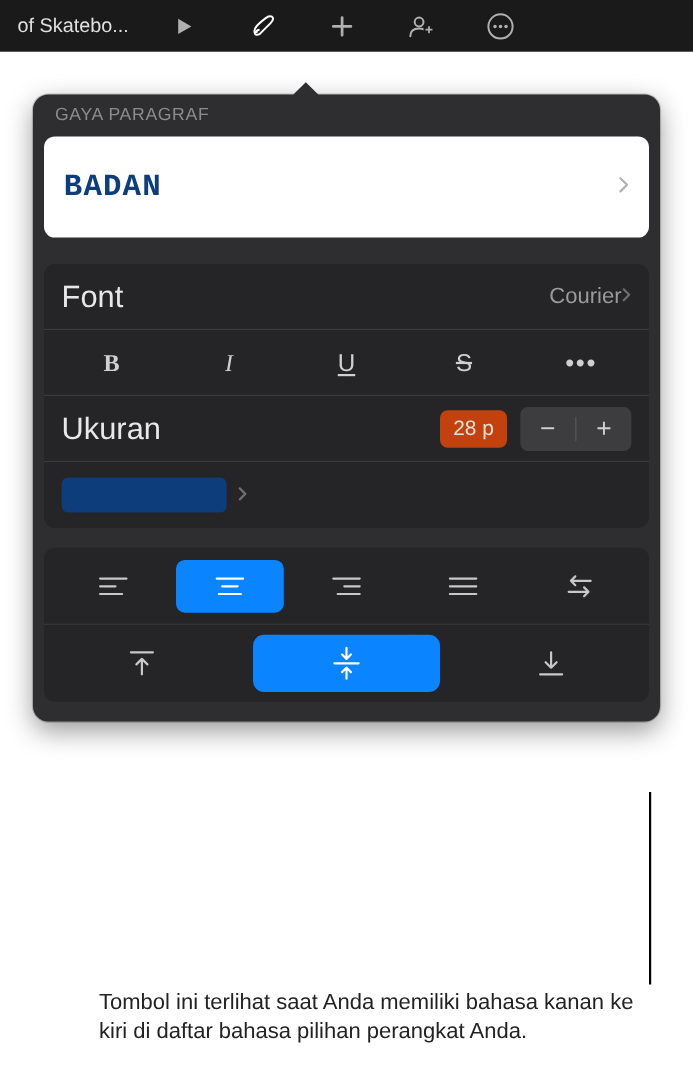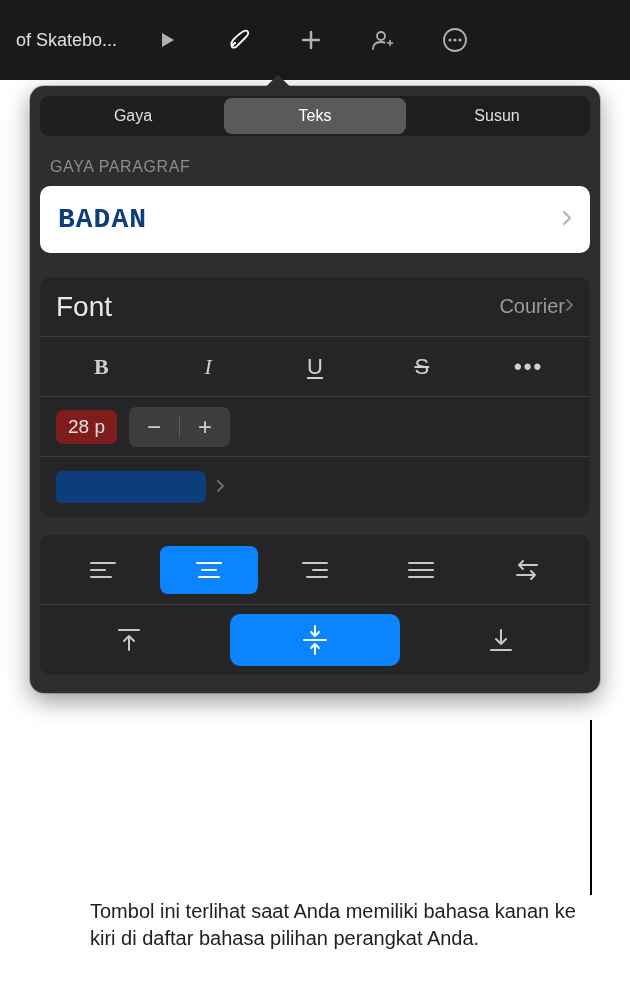--- a/index.html
+++ b/index.html
@@ -7,21 +7,21 @@
       width: 630px;
       height: 990px;
       background: #fff;
       font-family: -apple-system, BlinkMacSystemFont, "Helvetica Neue", sans-serif;
       position: relative;
       overflow: hidden;
     }
     
     
     .top-toolbar {
-      height: 80px;
+      height: 47px;
       background: #1a1a1a;
       display: flex;
       align-items: center;
       padding: 0 16px;
       gap: 8px;
     }
     .title-text {
       color: #e0e0e0;
       font-size: 18px;
       white-space: nowrap;
@@ -89,21 +89,21 @@
       color: #8c8c8e;
       font-size: 16px;
       letter-spacing: 0.6px;
       padding: 0 10px 10px 10px;
     }
     
     
     .para-style {
       background: #fff;
       border-radius: 10px;
-      height: 67px;
+      height: 92px;
       display: flex;
       align-items: center;
       padding: 0 18px;
       margin-bottom: 24px;
     }
     .para-style-label {
       flex: 1;
       color: #0d3d7a;
       font-family: "Courier New", Courier, monospace;
       font-size: 28px;
@@ -161,21 +161,21 @@
       font-size: 22px;
     }
     .fs-btn .i-bold { font-family: Georgia, serif; font-weight: bold; }
     .fs-btn .i-italic { font-family: Georgia, serif; font-style: italic; }
     .fs-btn .i-underline { text-decoration: underline; text-underline-offset: 3px; }
     .fs-btn .i-strike { text-decoration: line-through; }
     .fs-btn .i-dots { letter-spacing: 2px; font-weight: bold; }
     
     
     .size-display {
-      background: #7f1d1d;
+      background: #c2410c;
       border-radius: 7px;
       padding: 6px 12px;
       color: #e0e0e0;
       font-size: 19px;
       margin-right: 12px;
     }
     .stepper {
       display: flex;
       align-items: center;
       background: #3d3c3f;
@@ -299,25 +299,20 @@
           <circle cx="8" cy="13" r="1.6" fill="currentColor"></circle>
           <circle cx="13" cy="13" r="1.6" fill="currentColor"></circle>
           <circle cx="18" cy="13" r="1.6" fill="currentColor"></circle>
         </svg>
     </div>
   </div>
 </div>
 
 <div class="popover">
 
-  <div class="segmented">
-    <div class="segment">Gaya</div>
-    <div class="segment selected">Teks</div>
-    <div class="segment">Susun</div>
-  </div>
 
   <div class="section-label">GAYA PARAGRAF</div>
   <div class="para-style">
     <div class="para-style-label">BADAN</div>
     <div class="chevron">
       <svg width="10" height="16" viewBox="0 0 10 16">
           <path d="M2 2 L8 8 L2 14" fill="none" stroke="currentColor" stroke-width="2" stroke-linecap="round" stroke-linejoin="round"></path>
         </svg>
     </div>
   </div>
@@ -343,20 +338,21 @@
           <span class="i-underline">U</span>
         </div>
       <div class="fs-btn">
           <span class="i-strike">S</span>
         </div>
       <div class="fs-btn">
           <span class="i-dots">•••</span>
         </div>
     </div>
     <div class="row">
+      <div class="row-label">Ukuran</div>
       <div class="size-display">28 p</div>
       <div class="stepper">
         <div class="stepper-btn">−</div>
         <div class="stepper-div"></div>
         <div class="stepper-btn">+</div>
       </div>
     </div>
     <div class="row">
       <div class="color-swatch" style="background:#0d3d7a;"></div>
       <div class="chevron-sm">

